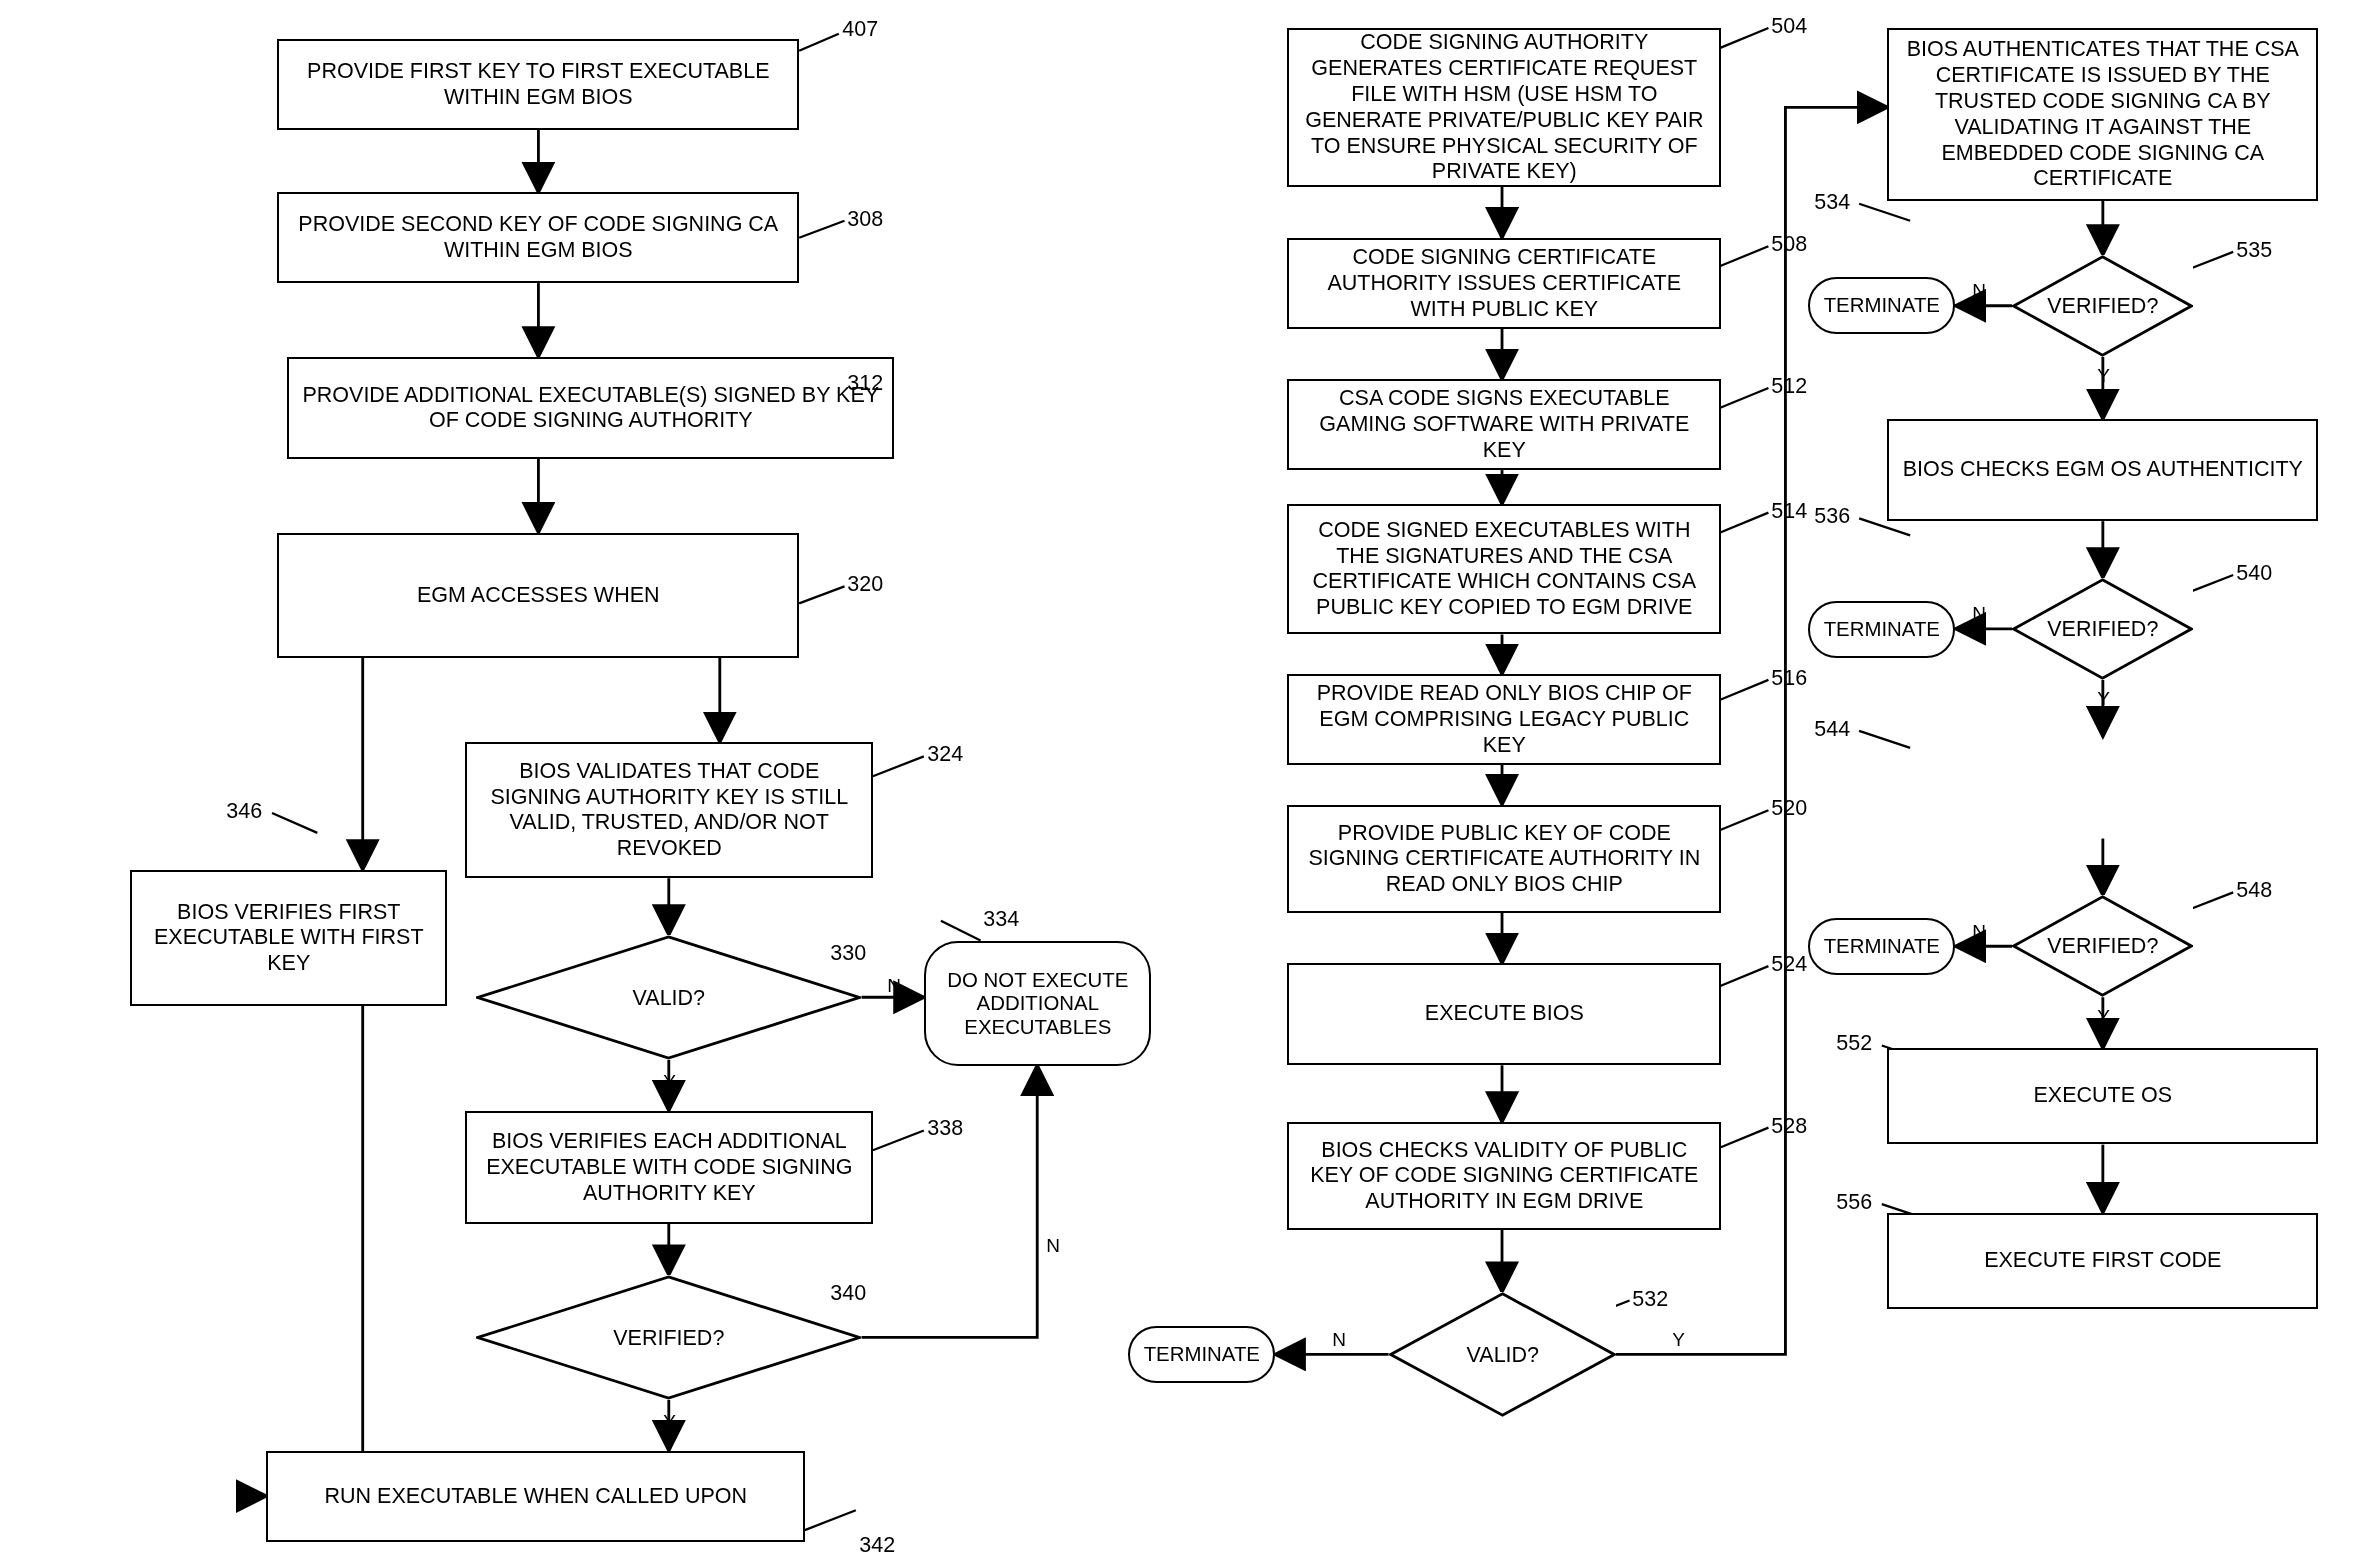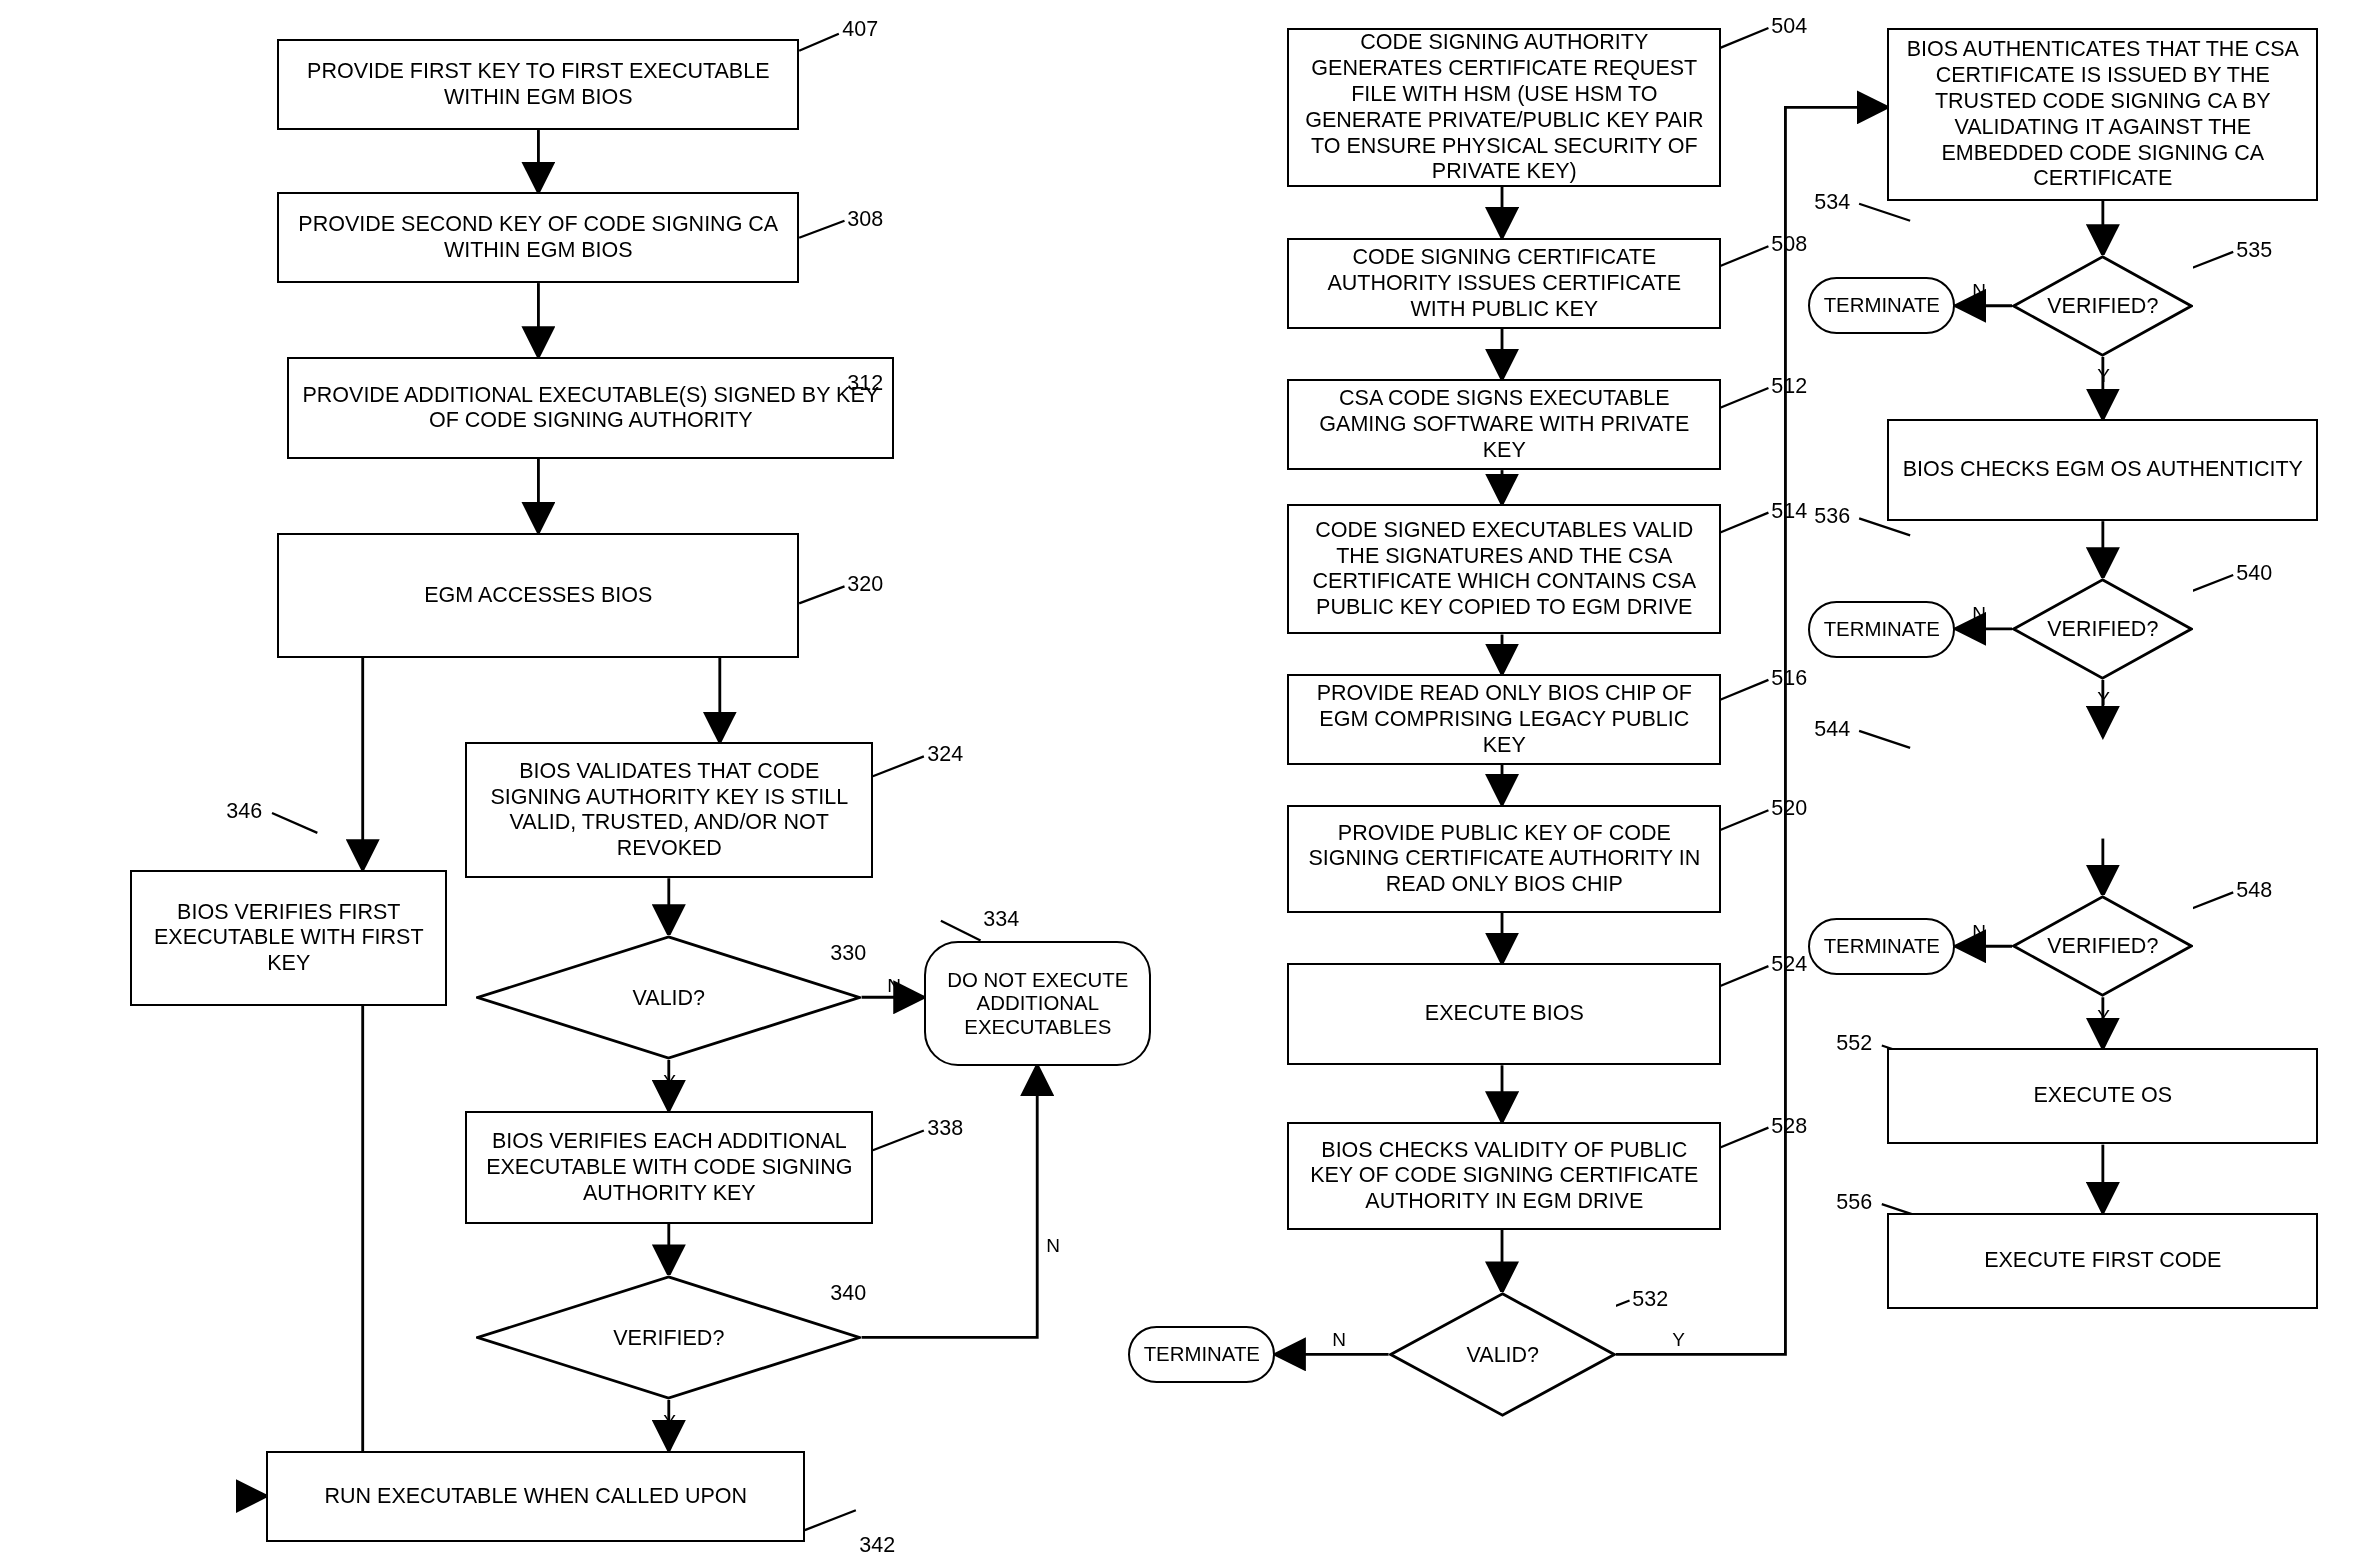--- a/index.html
+++ b/index.html
@@ -169,21 +169,21 @@
       <span>PROVIDE SECOND KEY OF CODE SIGNING CA WITHIN EGM  BIOS</span>
     </div>
 <div class="ref" style="left:836px; top:196px">308</div>
 
 <div class="box" style="left:276px; top:346px; width:607px; height:102px">
       <span>PROVIDE ADDITIONAL EXECUTABLE(S) SIGNED BY KEY OF CODE SIGNING AUTHORITY</span>
     </div>
 <div class="ref" style="left:836px; top:360px">312</div>
 
 <div class="box" style="left:266px; top:522px; width:522px; height:125px">
-      <span>EGM ACCESSES BIOS</span>
+      <span>EGM ACCESSES WHEN</span>
     </div>
 <div class="ref" style="left:836px; top:561px">320</div>
 
 <div class="box" style="left:454px; top:731px; width:408px; height:136px">
       <span>BIOS VALIDATES THAT CODE SIGNING AUTHORITY KEY IS STILL VALID, TRUSTED, AND/OR NOT REVOKED</span>
     </div>
 <div class="ref" style="left:916px; top:731px">324</div>
 
 <div class="diamond" style="left:465px; top:924px; width:385px; height:125px">
   <svg width="385" height="125" viewBox="0 0 680 220">
@@ -234,21 +234,21 @@
       <span>CODE SIGNING CERTIFICATE AUTHORITY ISSUES CERTIFICATE WITH PUBLIC KEY</span>
     </div>
 <div class="ref" style="left:1760px; top:221px">508</div>
 
 <div class="box" style="left:1276px; top:368px; width:434px; height:91px">
       <span>CSA CODE SIGNS EXECUTABLE GAMING SOFTWARE WITH PRIVATE KEY</span>
     </div>
 <div class="ref" style="left:1760px; top:363px">512</div>
 
 <div class="box" style="left:1276px; top:493px; width:434px; height:130px">
-      <span>CODE SIGNED EXECUTABLES VALID THE SIGNATURES AND THE CSA CERTIFICATE WHICH CONTAINS CSA PUBLIC KEY COPIED TO EGM DRIVE</span>
+      <span>CODE SIGNED EXECUTABLES WITH THE SIGNATURES AND THE CSA CERTIFICATE WHICH CONTAINS CSA PUBLIC KEY COPIED TO EGM DRIVE</span>
     </div>
 <div class="ref" style="left:1760px; top:488px">514</div>
 
 <div class="box" style="left:1276px; top:663px; width:434px; height:91px">
       <span>PROVIDE READ ONLY BIOS CHIP OF EGM COMPRISING LEGACY PUBLIC KEY</span>
     </div>
 <div class="ref" style="left:1760px; top:655px">516</div>
 
 <div class="box" style="left:1276px; top:794px; width:434px; height:108px">
       <span>PROVIDE PUBLIC KEY OF CODE SIGNING CERTIFICATE AUTHORITY IN READ ONLY BIOS CHIP</span>

